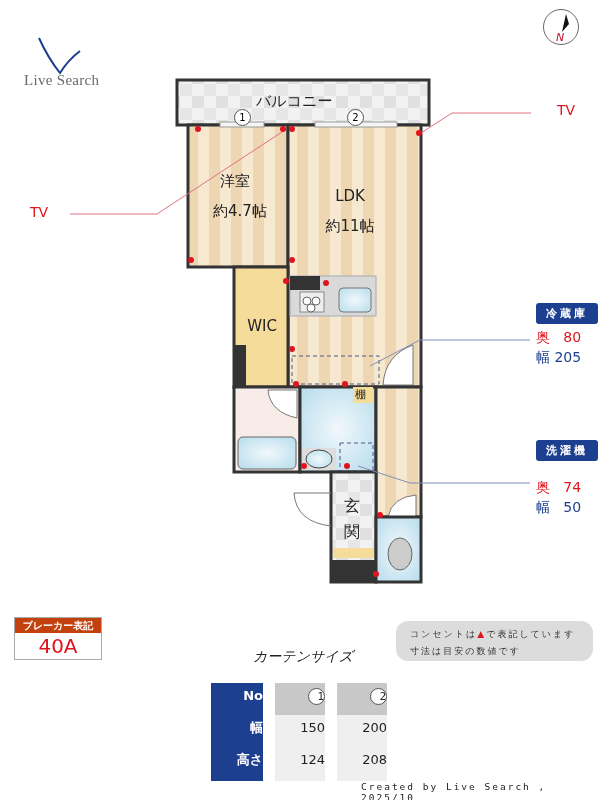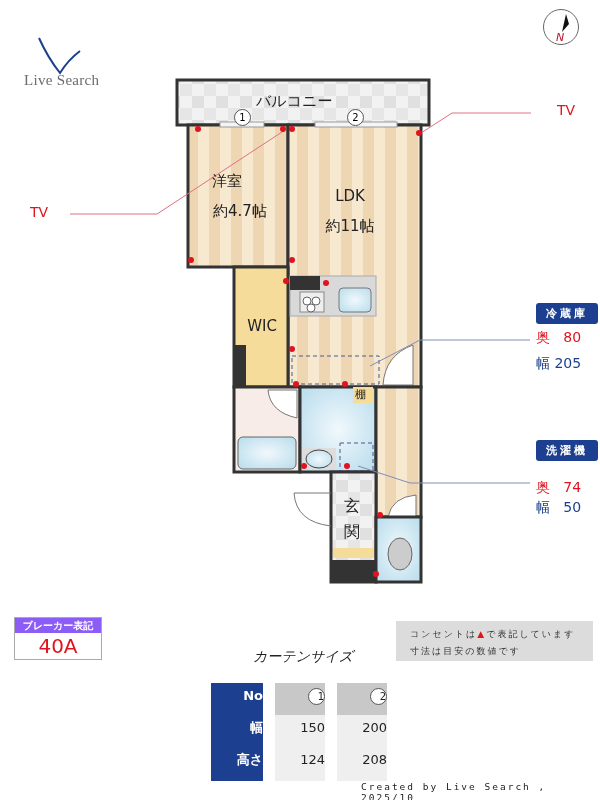--- a/index.html
+++ b/index.html
@@ -9,23 +9,23 @@
   .compass{left:543px;top:9px;width:34px;height:34px;border:1px solid #666;border-radius:50%;}
   .compass-n{left:556px;top:31px;font-size:11px;color:#c0102a;font-style:italic;}
   .tv{font-size:14px;color:#e0141e;}
   .plan-svg{left:0;top:0;}
   .room-label{font-size:15px;color:#222;text-align:center;}
   .spec-badge{background:#1d3f8f;color:#fff;font-size:11px;font-weight:bold;letter-spacing:3px;padding:3px 6px;border-radius:3px;width:50px;text-align:center;}
   .spec-line{font-size:14px;}
   .spec-depth{color:#e0141e;}
   .spec-width{color:#1d3f8f;}
   .breaker{left:14px;top:617px;width:86px;border:1px solid #aaa;}
-  .breaker-head{background:#8b5cf6;color:#fff;font-size:10px;font-weight:bold;text-align:center;height:15px;line-height:15px;}
+  .breaker-head{background:#c2410c;color:#fff;font-size:10px;font-weight:bold;text-align:center;height:15px;line-height:15px;}
   .breaker-val{color:#e0141e;font-size:20px;text-align:center;height:26px;line-height:26px;background:#fff;}
-  .note{left:396px;top:621px;width:197px;height:40px;background:#dcdcdc;border-radius:0;font-size:9px;color:#333;letter-spacing:2px;}
+  .note{left:396px;top:621px;width:197px;height:40px;background:#dcdcdc;border-radius:12px;font-size:9px;color:#333;letter-spacing:2px;}
   .note div{position:absolute;left:14px;}
   .curtain-title{left:253px;top:648px;font-size:14px;color:#222;font-style:italic;}
   .ct-cell{position:absolute;width:50px;height:34px;line-height:26px;text-align:right;font-size:13px;color:#222;}
   .ct-head{background:#1d3f8f;color:#fff;font-weight:bold;}
   .ct-num{background:#c8c8c8;}
   .ct-val{background:#efefef;}
   .circ{display:inline-block;width:15px;height:15px;line-height:15px;border:1px solid #555;border-radius:50%;font-size:10px;background:#fff;vertical-align:middle;}
   .footer{left:361px;top:781px;font-family:"DejaVu Sans Mono","Liberation Mono",monospace;font-size:9.5px;letter-spacing:2px;color:#222;}
 </style>
 </head>
@@ -128,32 +128,32 @@
     <circle cx="347" cy="466" r="3"></circle>
       <circle cx="380" cy="515" r="3"></circle>
       <circle cx="376" cy="574" r="3"></circle>
   </g>
 </svg>
 
 <div class="abs" style="left:256px;top:92px;font-size:15px;color:#222">バルコニー</div>
 <div class="abs" style="left:234px;top:107px"><span class="circ" style="text-align:center">1</span></div>
 <div class="abs" style="left:347px;top:107px"><span class="circ" style="text-align:center">2</span></div>
 
-<div class="abs room-label" style="left:202px;top:172px;width:50px">洋室</div>
+<div class="abs room-label" style="left:210px;top:172px;width:50px">洋室</div>
 <div class="abs room-label" style="left:205px;top:202px;width:70px">約4.7帖</div>
 <div class="abs room-label" style="left:325px;top:187px;width:50px">LDK</div>
 <div class="abs room-label" style="left:315px;top:217px;width:70px">約11帖</div>
 <div class="abs room-label" style="left:240px;top:317px;width:44px">WIC</div>
 <div class="abs" style="left:355px;top:387px;font-size:11px;color:#222">棚</div>
 <div class="abs room-label" style="left:342px;top:493px;width:20px;line-height:26px;font-size:16px">玄関</div>
 
 <div class="abs" style="left:536px;top:303px">
   <div class="spec-badge">冷蔵庫</div>
   <div class="spec-line spec-depth" style="margin-top:5px"><span>奥</span>&nbsp;&nbsp; <span>80</span></div>
-  <div class="spec-line spec-width" style="margin-top:8px"><span>幅</span> <span>205</span></div>
+  <div class="spec-line spec-width" style="margin-top:2px"><span>幅</span> <span>205</span></div>
 </div>
 <div class="abs" style="left:536px;top:440px">
   <div class="spec-badge">洗濯機</div>
   <div class="spec-line spec-depth" style="margin-top:18px"><span>奥</span>&nbsp;&nbsp; <span>74</span></div>
   <div class="spec-line spec-width" style="margin-top:2px"><span>幅</span>&nbsp;&nbsp; <span>50</span></div>
 </div>
 
 <div class="abs breaker">
   <div class="breaker-head">ブレーカー表記</div>
   <div class="breaker-val">40A</div>

